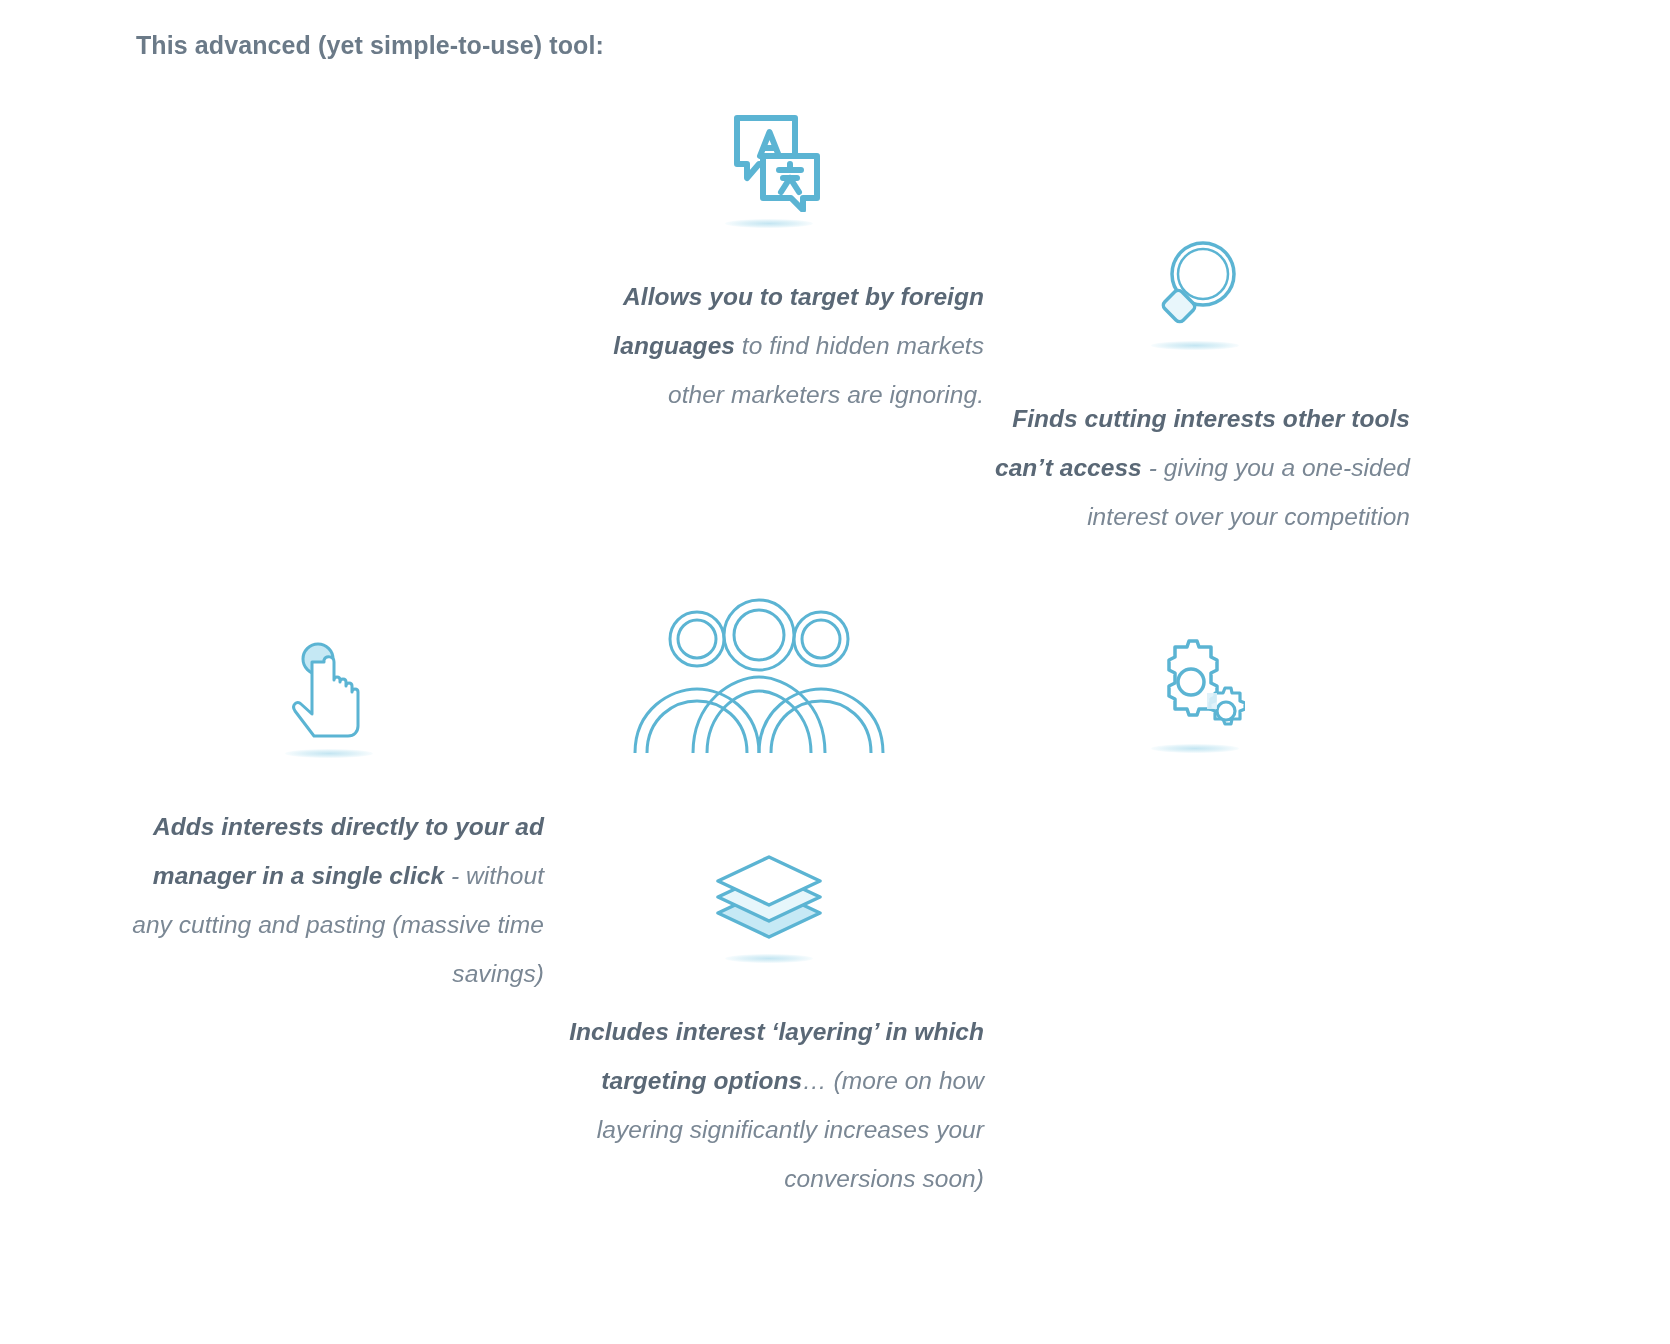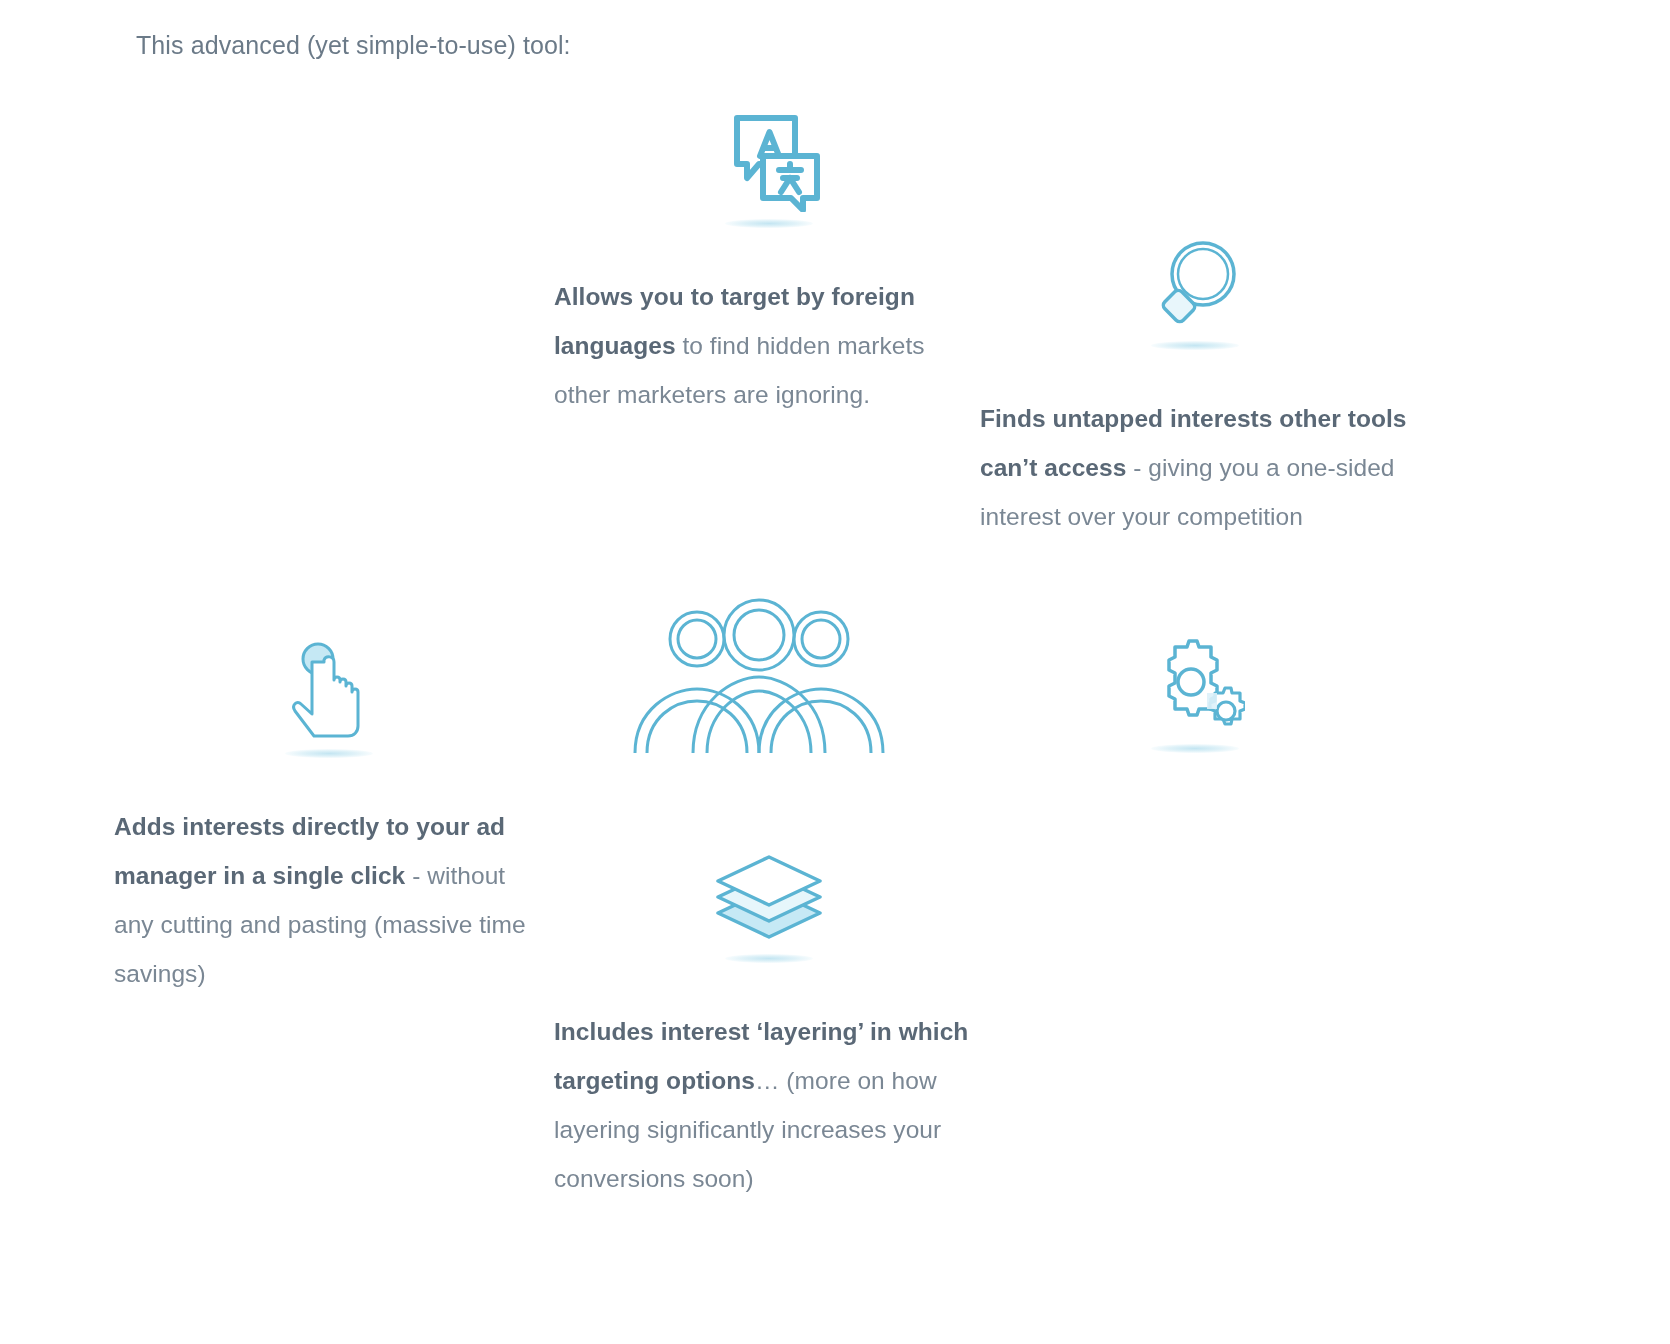--- a/index.html
+++ b/index.html
@@ -24,29 +24,30 @@
   }
 
   
   .intro {
     position: absolute;
     left: 136px;
     top: 28px;
     font-size: 25px;
     line-height: 34px;
     color: #6b7a88;
-    font-weight: 400;
+    font-weight: 700;
     letter-spacing: .1px;
   }
 
   
   .cell {
     position: absolute;
     width: 430px;
-    text-align: left;
+    text-align: right;
+    font-style: italic;
   }
 
   .icon-wrap {
     position: relative;
     width: 100%;
     display: flex;
     flex-direction: column;
     align-items: center;
     justify-content: flex-end;
   }
@@ -130,21 +131,21 @@
         <circle cx="56" cy="38" r="31" fill="none" stroke="#5bb4d3" stroke-width="3.5"></circle>
         <circle cx="56" cy="38" r="25" fill="none" stroke="#5bb4d3" stroke-width="2.5"></circle>
         <g transform="rotate(45 32 70)">
           <rect x="19" y="58" width="26" height="24" rx="5" fill="#e8f6fb" stroke="#5bb4d3" stroke-width="3.5"></rect>
         </g>
       </svg>
       <div class="icon-shadow"></div>
     </div>
     <div class="gap-sm"></div>
     <div class="caption">
-      <b>Finds untapped interests other tools can’t access</b><span> - giving you a one-sided interest over your competition</span>
+      <b>Finds cutting interests other tools can’t access</b><span> - giving you a one-sided interest over your competition</span>
     </div>
   </div>
 
   <div class="cell" id="cell-addinterests">
     <div class="icon-wrap ib-110">
       <svg class="icon-svg" width="82" height="100" viewBox="0 0 82 100">
         <circle cx="30" cy="17" r="15" fill="#c5e8f4" stroke="#5bb4d3" stroke-width="3"></circle>
         <path d="M24 20 V72 L13 62 C9 58 3 63 7 69 L26 94 H60 C66 94 70 90 70 84 V50
                  C70 46 64 46 64 50 V44 C64 40 58 40 58 44 V40
                  C58 36 52 36 52 40 V38 C52 34 46 34 46 38 V20

